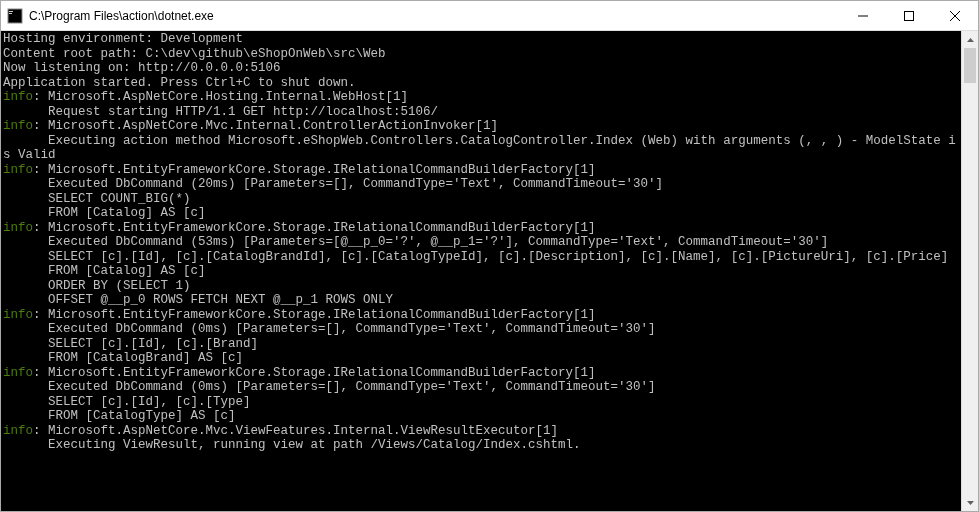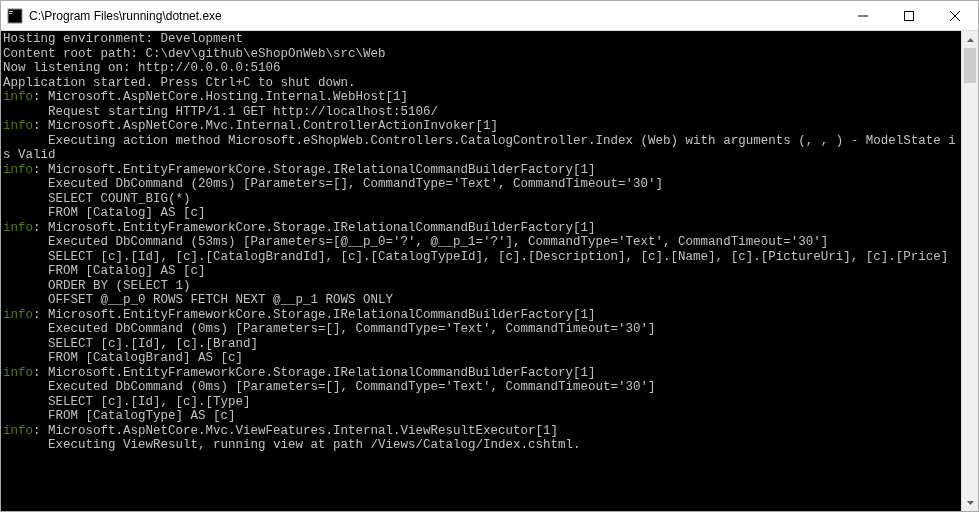--- a/index.html
+++ b/index.html
@@ -109,21 +109,21 @@
 <body>
 
 <div class="titlebar">
   <span class="app-icon">
     <svg viewBox="0 0 16 16">
       <rect x="1" y="1" width="14" height="14" fill="#000" stroke="#888" stroke-width="1"></rect>
       <rect x="2" y="3" width="4" height="1" fill="#ccc"></rect>
       <rect x="2" y="5" width="3" height="1" fill="#ccc"></rect>
     </svg>
   </span>
-  <span class="title-text">C:\Program Files\running\dotnet.exe</span>
+  <span class="title-text">C:\Program Files\action\dotnet.exe</span>
   <div class="window-controls">
     <div class="win-btn">
       <svg width="10" height="10" viewBox="0 0 10 10">
           <line x1="0" y1="5" x2="10" y2="5" stroke="#000" stroke-width="1"></line>
         </svg>
     </div>
     <div class="win-btn">
       <svg width="10" height="10" viewBox="0 0 10 10">
           <rect x="0.5" y="0.5" width="9" height="9" fill="none" stroke="#000" stroke-width="1"></rect>
         </svg>

